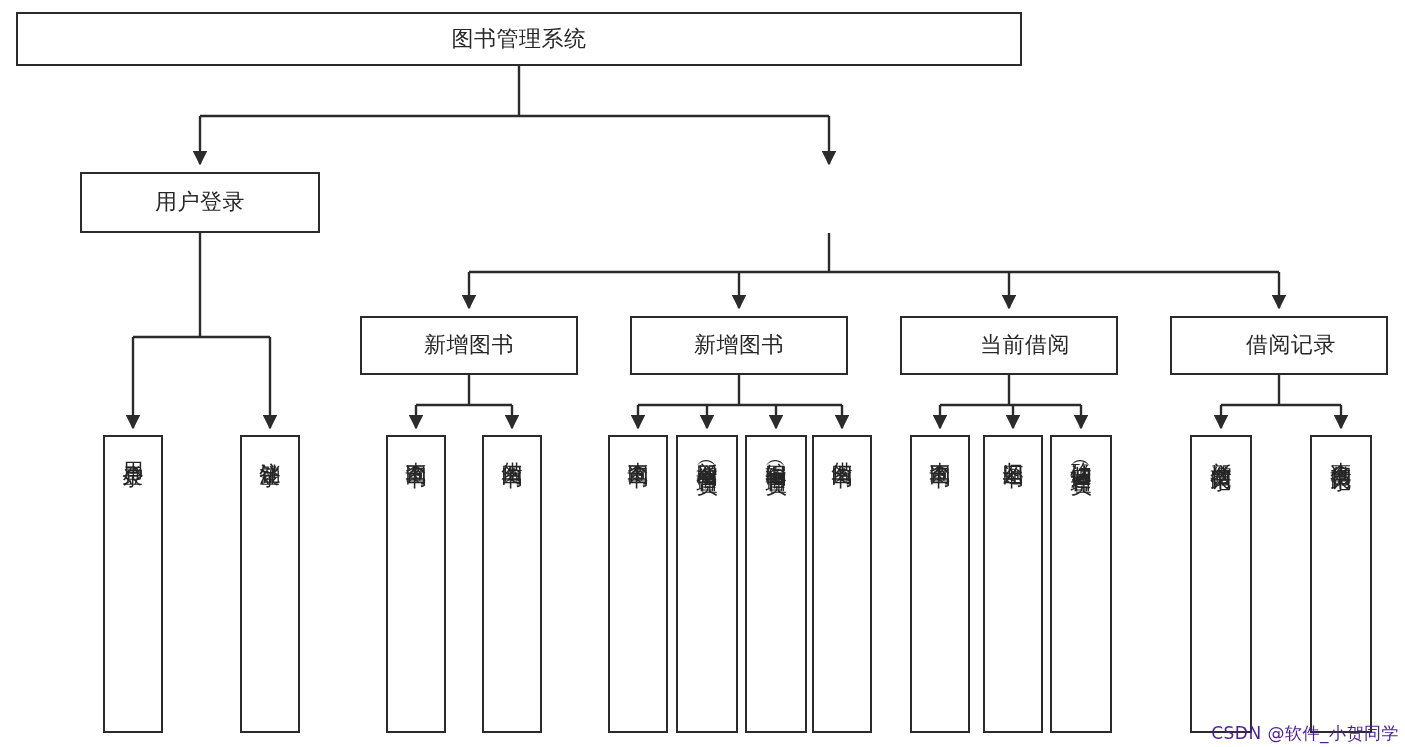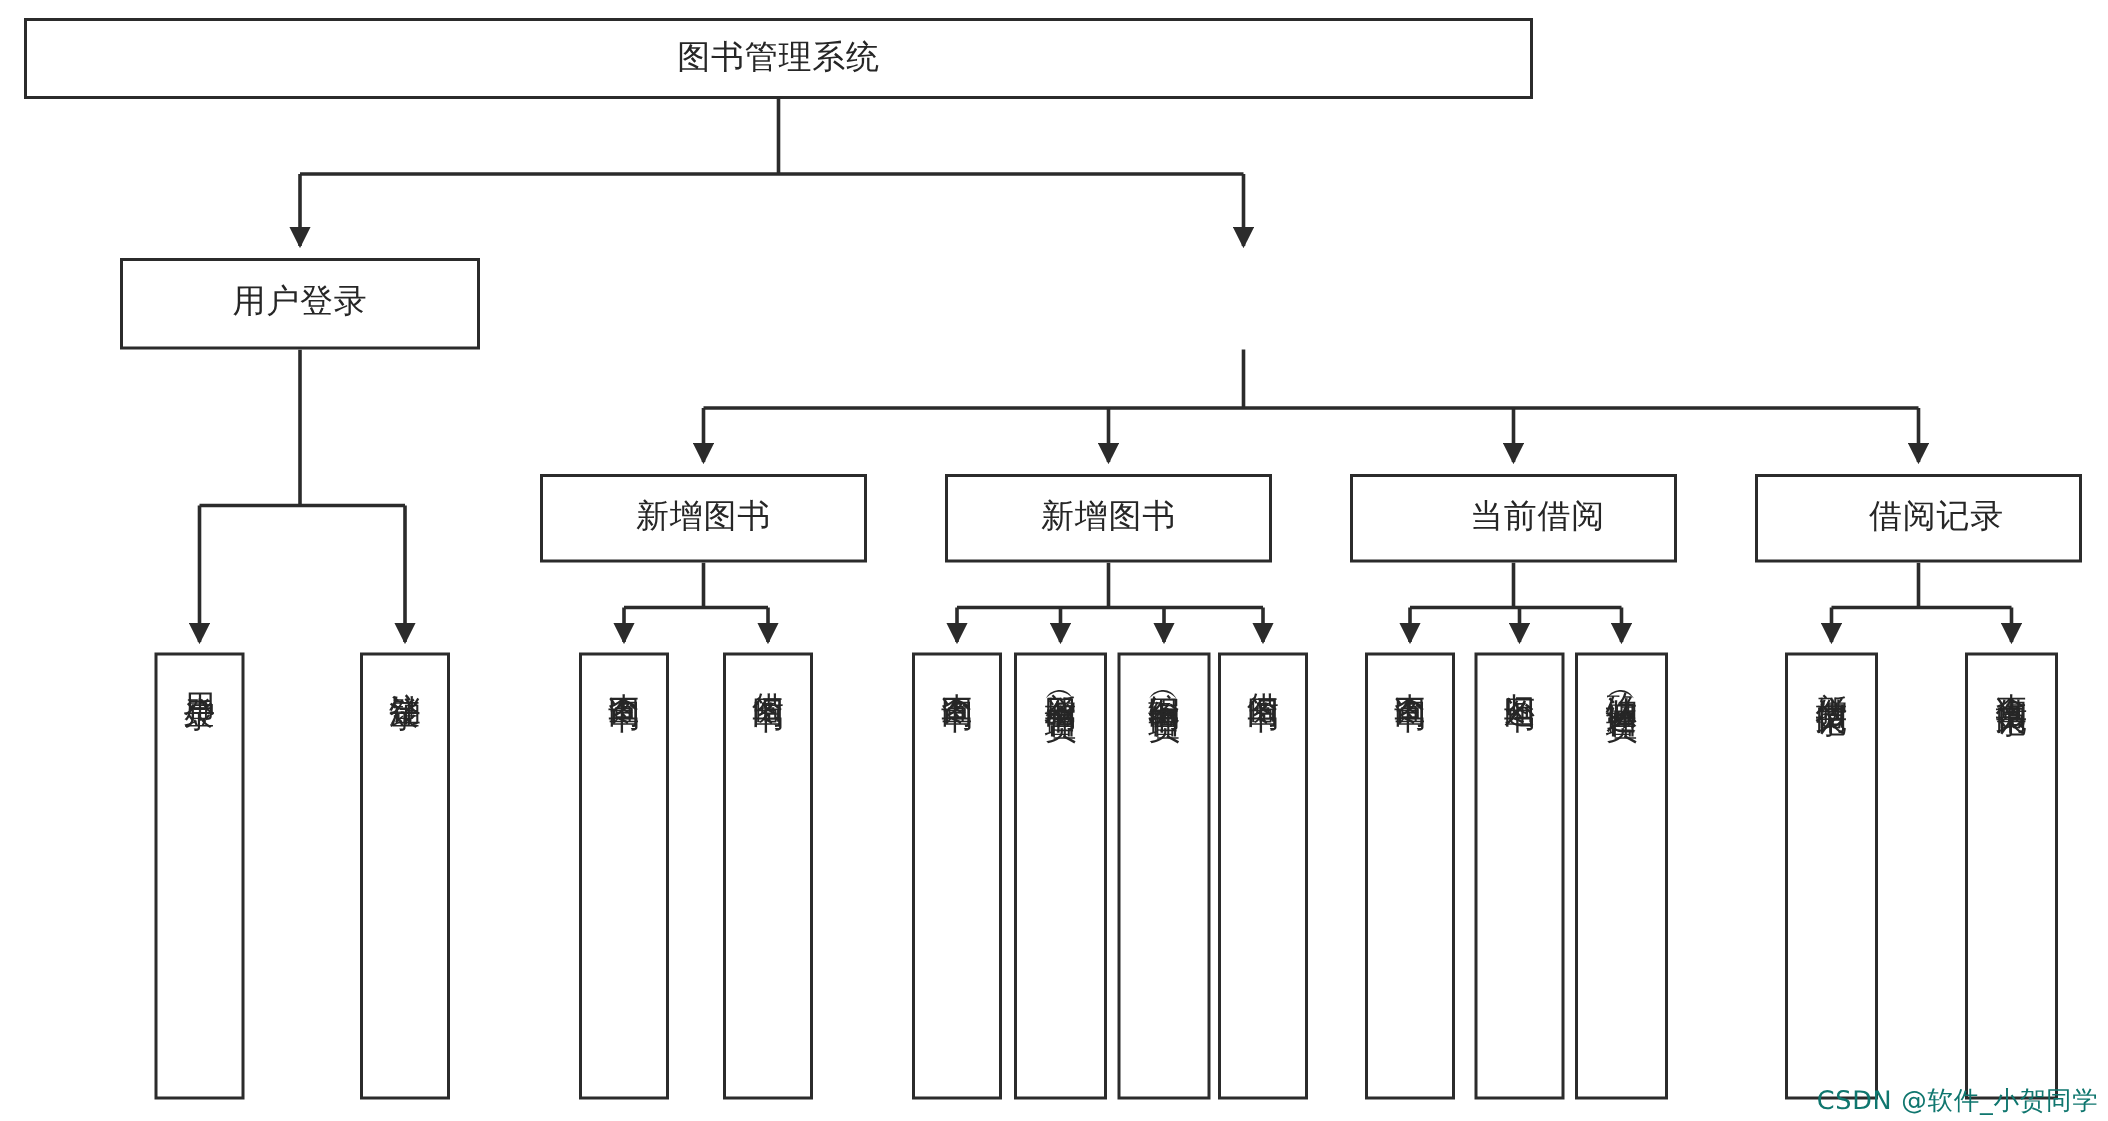--- a/index.html
+++ b/index.html
@@ -183,14 +183,14 @@
   <div class="node vert" id="n-lf-10" style="left: 1050px; top: 435px; width: 62px; height: 298px; border-color: rgb(43, 43, 43); background: rgb(255, 255, 255);">
     <span class="label" style="color: rgb(38, 38, 38);">确认归还（管理员）</span>
   </div>
   <div class="node vert" id="n-lf-11" style="left: 1190px; top: 435px; width: 62px; height: 298px; border-color: rgb(43, 43, 43); background: rgb(255, 255, 255);">
     <span class="label" style="color: rgb(38, 38, 38);">新增借阅记录</span>
   </div>
   <div class="node vert" id="n-lf-12" style="left: 1310px; top: 435px; width: 62px; height: 298px; border-color: rgb(43, 43, 43); background: rgb(255, 255, 255);">
     <span class="label" style="color: rgb(38, 38, 38);">查询借阅记录</span>
   </div>
 
-  <div class="watermark" style="color: #0f766e; margin-top: 39px;">CSDN @软件_小贺同学</div>
+  <div class="watermark" style="color: #4c1d95; margin-top: 39px;">CSDN @软件_小贺同学</div>
 </div>
 
 </body></html>

